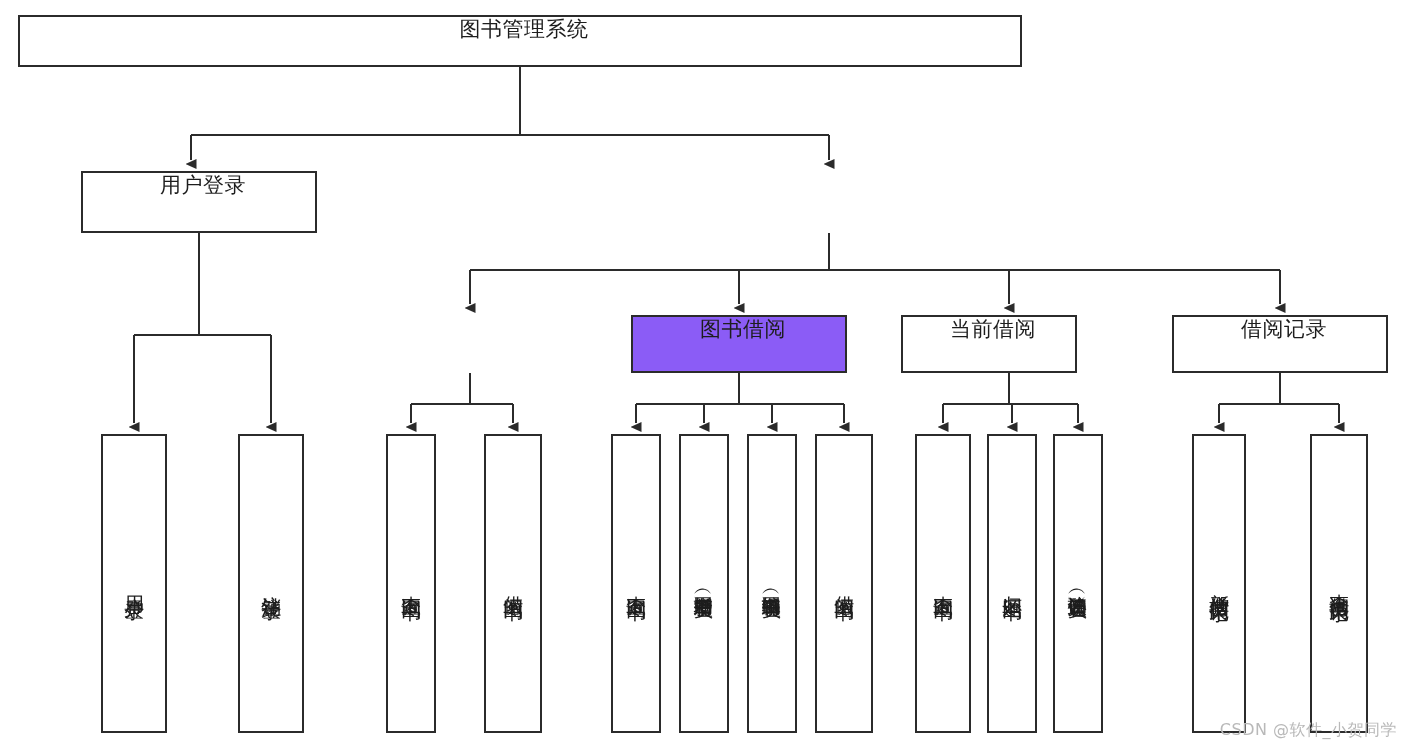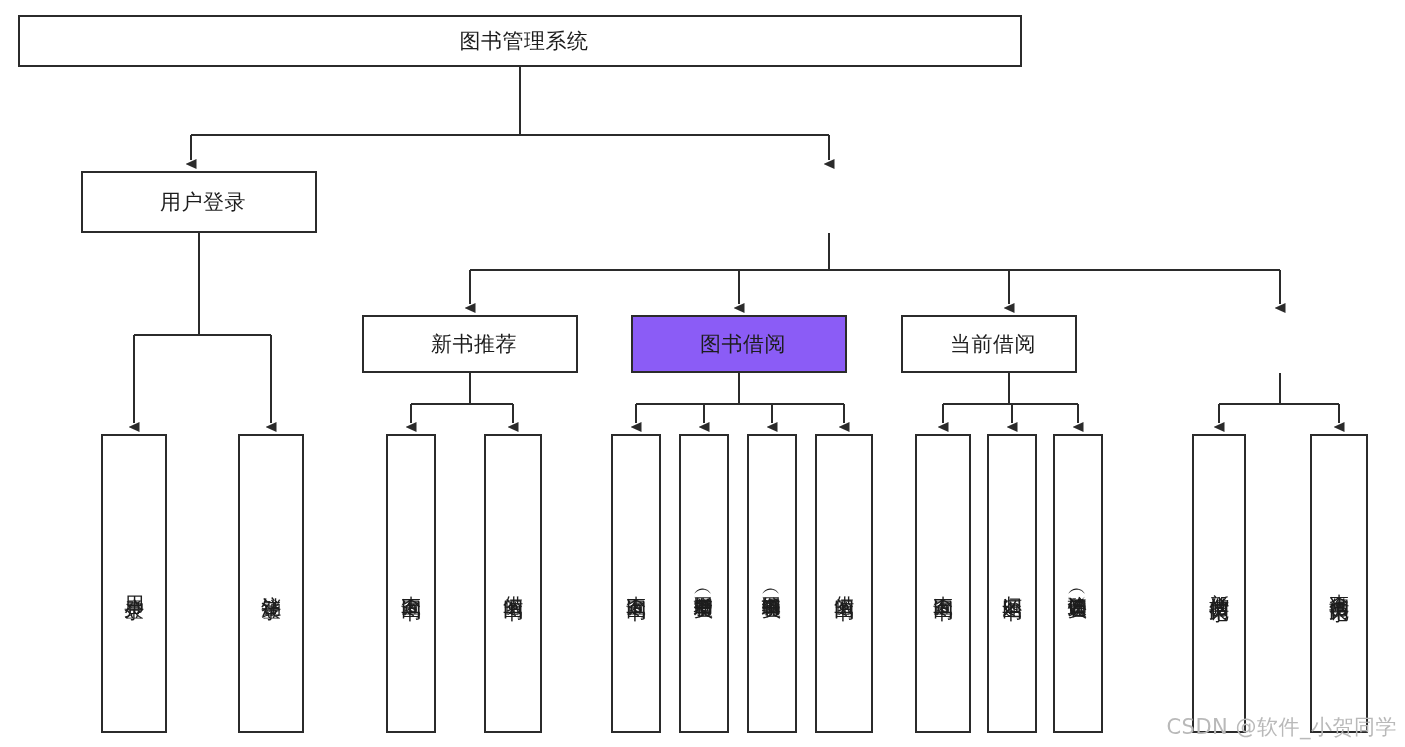--- a/index.html
+++ b/index.html
@@ -25,21 +25,20 @@
     width: 1405px;
     height: 747px;
     pointer-events: none;
   }
   .node {
     position: absolute;
     box-sizing: border-box;
     background: #ffffff;
     border: 2.5px solid #2b2b2b;
     display: flex;
-    align-items: center;
     justify-content: center;
     z-index: 3;
     padding-left: 8px;
   }
   .node-label {
     font-size: 21px;
     line-height: 1.18;
     letter-spacing: 0.5px;
     color: #1d1d1d;
     white-space: nowrap;
@@ -60,21 +59,21 @@
     max-height: 100%;
   }
   .node.leaf.tall-text .node-label {
     font-size: 19px;
     letter-spacing: 0.5px;
   }
   #watermark {
     position: absolute;
     right: 8px;
     bottom: 6px;
-    font-size: 21px;
+    font-size: 16px;
     color: #b9b9b9;
     letter-spacing: 0.5px;
     z-index: 8;
     white-space: nowrap;
     font-family: "DejaVu Sans", "Liberation Sans", sans-serif;
   }
 </style>
 </head>
 <body>
 
@@ -133,28 +132,28 @@
   </svg>
 
   <div class="node" style="left: 18px; top: 15px; width: 1004px; height: 52px; border-color: rgb(43, 43, 43); background: rgb(255, 255, 255);">
     <span class="node-label" style="color: rgb(29, 29, 29);">图书管理系统</span>
   </div>
 
   <div class="node" style="left: 81px; top: 171px; width: 236px; height: 62px; border-color: rgb(43, 43, 43); background: rgb(255, 255, 255);">
     <span class="node-label" style="color: rgb(29, 29, 29);">用户登录</span>
   </div>
 
-  <div class="node" style="left: 362px; top: 315px; width: 216px; height: 58px; border-color: rgb(43, 43, 43); background: rgb(255, 255, 255);">
-    <span class="node-label" style="color: rgb(29, 29, 29);">新书推荐</span>
-  </div>
   <div class="node" style="left: 631px; top: 315px; width: 216px; height: 58px; border-color: rgb(43, 43, 43); background: #8b5cf6;">
     <span class="node-label" style="color: rgb(29, 29, 29);">图书借阅</span>
   </div>
   <div class="node" style="left: 901px; top: 315px; width: 176px; height: 58px; border-color: rgb(43, 43, 43); background: rgb(255, 255, 255);">
     <span class="node-label" style="color: rgb(29, 29, 29);">当前借阅</span>
+  </div>
+  <div class="node" style="left: 1172px; top: 315px; width: 216px; height: 58px; border-color: rgb(43, 43, 43); background: rgb(255, 255, 255);">
+    <span class="node-label" style="color: rgb(29, 29, 29);">借阅记录</span>
   </div>
 
   <div class="node leaf" style="left: 101px; top: 434px; width: 66px; height: 299px; border-color: rgb(43, 43, 43); background: rgb(255, 255, 255);">
     <span class="node-label" style="color: rgb(29, 29, 29);">用户登录</span>
   </div>
   <div class="node leaf" style="left: 238px; top: 434px; width: 66px; height: 299px; border-color: rgb(43, 43, 43); background: rgb(255, 255, 255);">
     <span class="node-label" style="color: rgb(29, 29, 29);">注销登录</span>
   </div>
   <div class="node leaf" style="left: 386px; top: 434px; width: 50px; height: 299px; border-color: rgb(43, 43, 43); background: rgb(255, 255, 255);">
     <span class="node-label" style="color: rgb(29, 29, 29);">查询图书</span>

